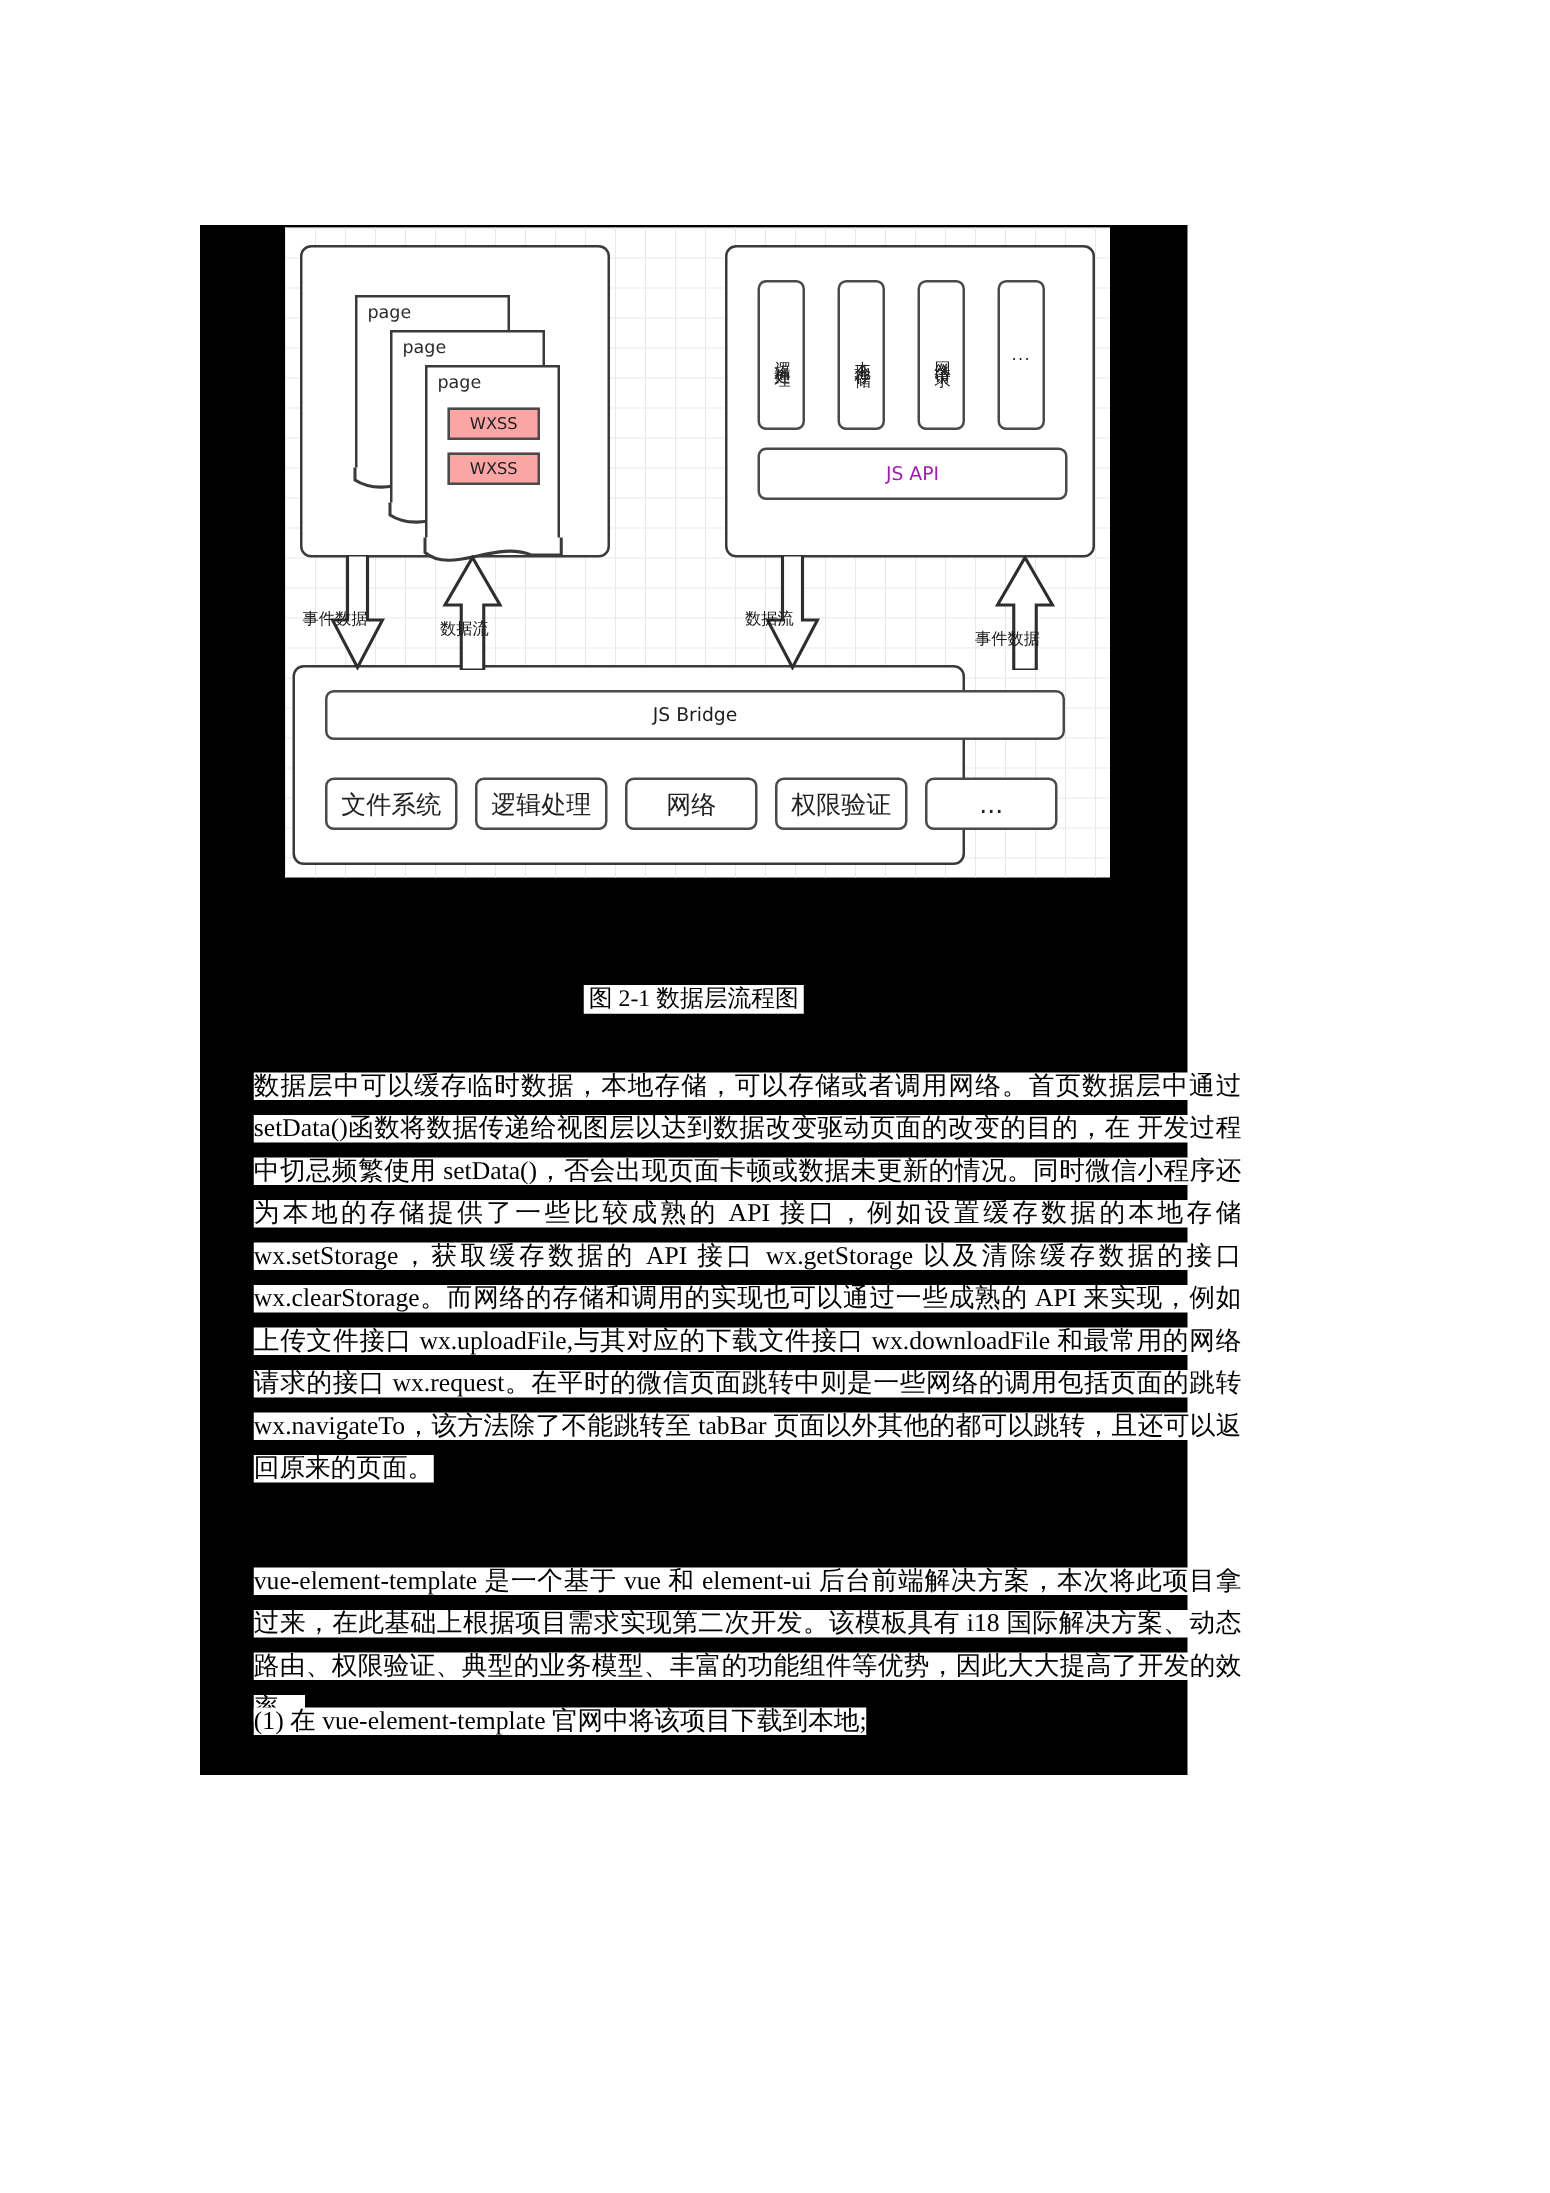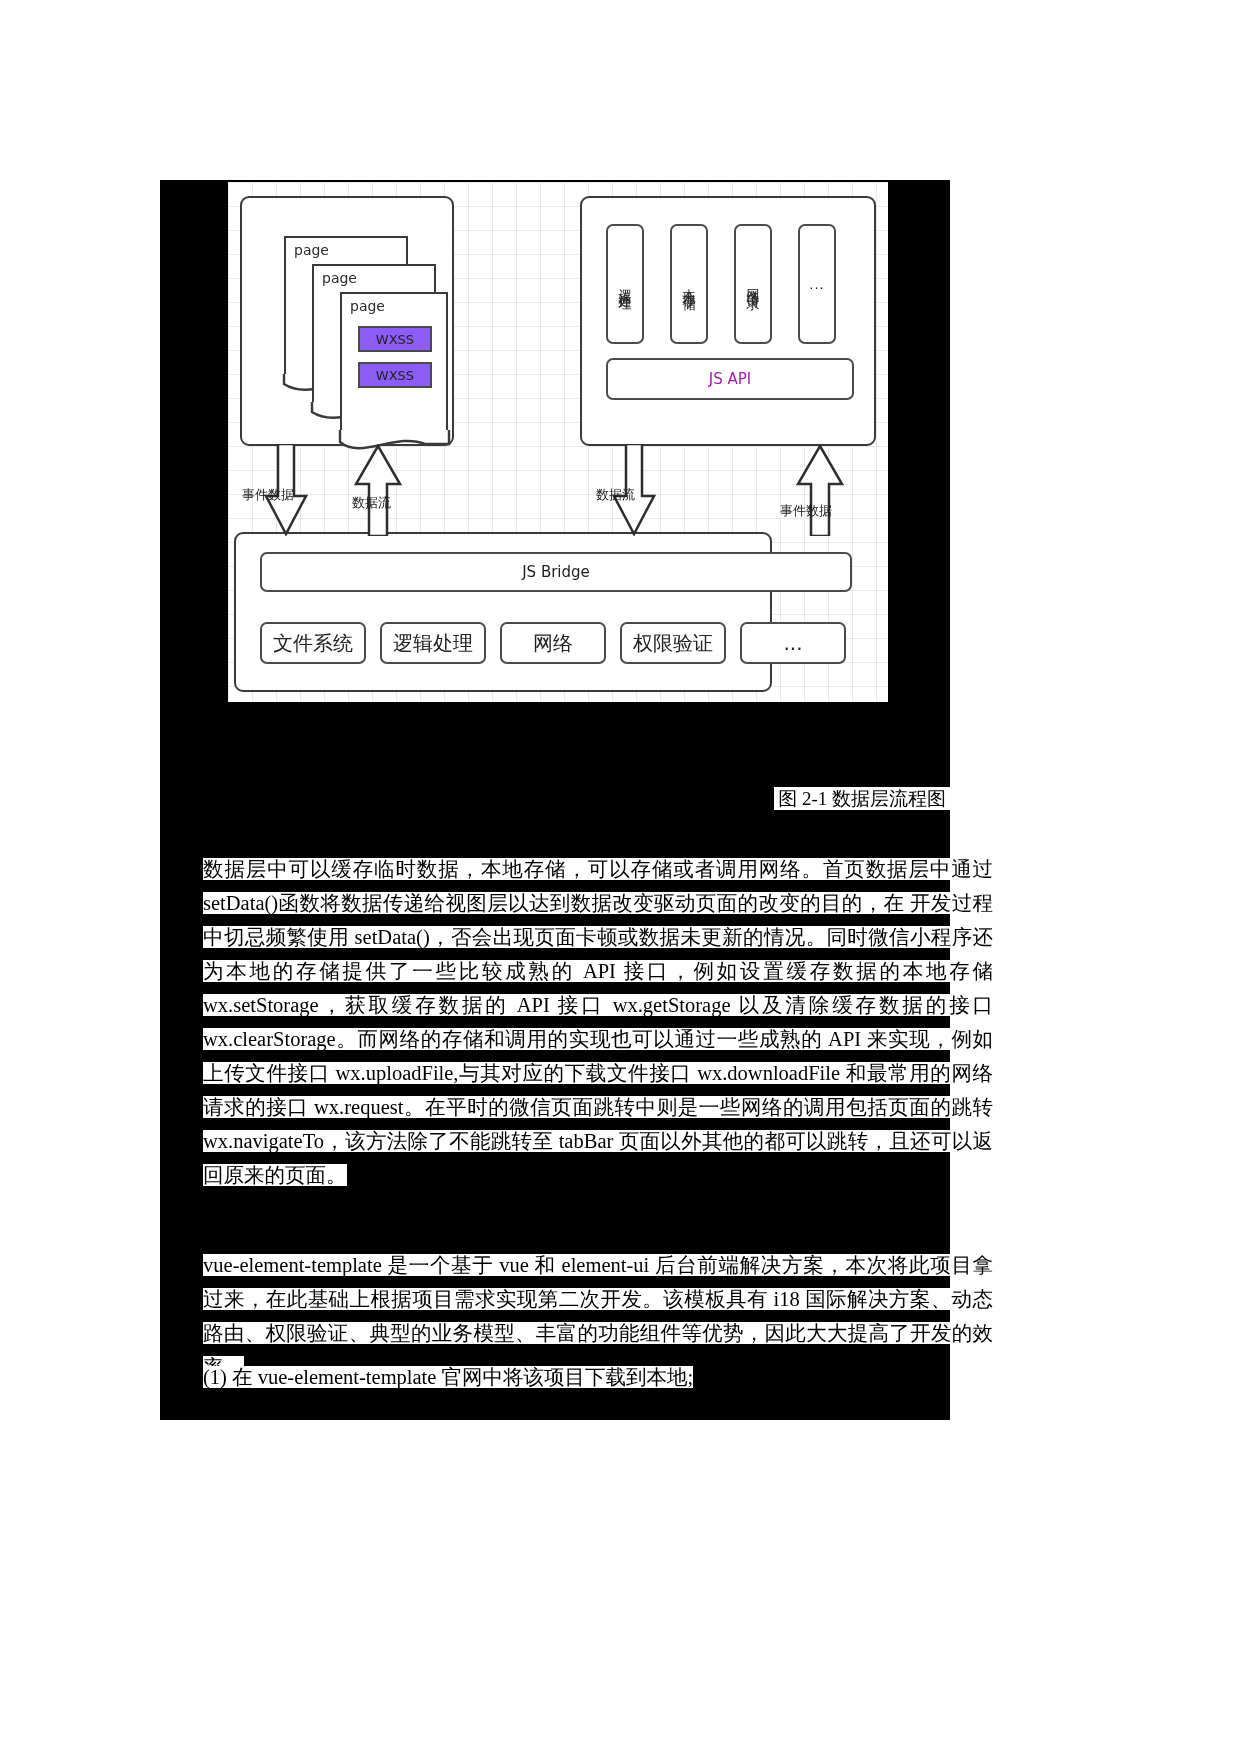--- a/index.html
+++ b/index.html
@@ -30,21 +30,21 @@
       linear-gradient(to bottom,#e9e9e9 1px,transparent 1px);
     background-size:24px 24px;
   }
   .panel{
     position:absolute;
     border:2.5px solid #3a3a3a;
     border-radius:9px;
     background:#ffffff;
     box-sizing:border-box;
   }
-  #panel-view{ left:12px; top:14px; width:214px; height:250px; }
+  #panel-view{ left:12px; top:14px; width:248px; height:250px; }
   #panel-logic{ left:352px; top:14px; width:296px; height:250px; }
   #panel-native{ left:6px; top:350px; width:538px; height:160px; }
 
   
   .sheet{
     position:absolute;
     border:2.5px solid #3a3a3a;
     background:#ffffff;
     box-sizing:border-box;
   }
@@ -62,21 +62,21 @@
   .curve{
     position:absolute;
     width:100%;height:22px;
     overflow:visible;
   }
   .wxss{
     position:absolute;
     left:16px;
     width:74px;height:26px;
     border:2.5px solid #4a4a4a;
-    background:#8b5cf6;
+    background:#fca5a5;
     box-sizing:border-box;
     display:flex;align-items:center;justify-content:center;
     font-family:"DejaVu Sans","Liberation Sans",sans-serif;
     font-size:13px;color:#222;
   }
   #wxss1{ top:32px; }
   #wxss2{ top:68px; }
 
   
   .vbox{
@@ -154,21 +154,21 @@
     font-size:13px;
     color:#1a1a1a;
     white-space:nowrap;
   }
 
   
   #caption{
     position:absolute;
     left:160px; top:786px;
     width:790px;
-    text-align:right;
+    text-align:center;
     font-size:19px;
     color:#000;
     font-family:"Liberation Serif","DejaVu Serif",serif;
   }
   #caption span{ background:#ffffff; padding:1px 4px; }
 
   
   .para{
     position:absolute;
     left:160px;

